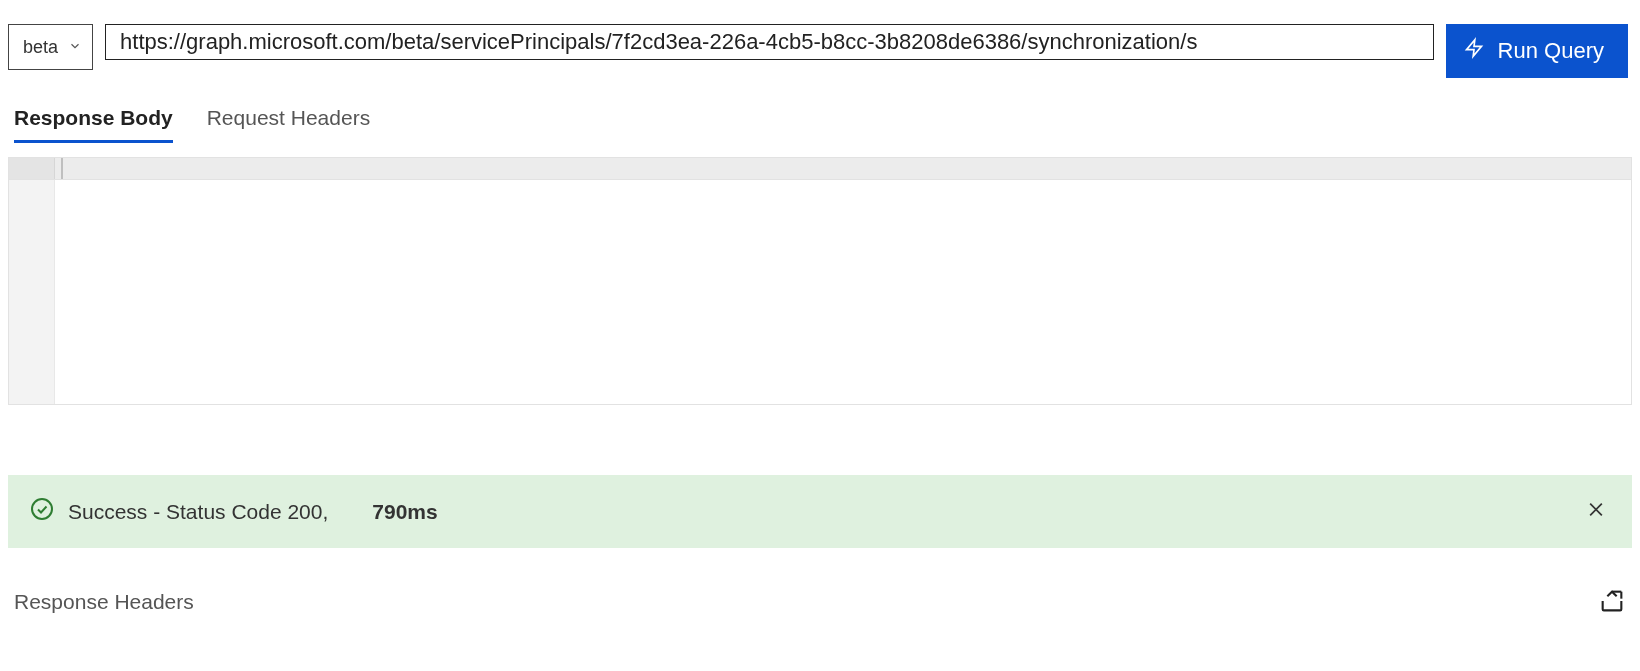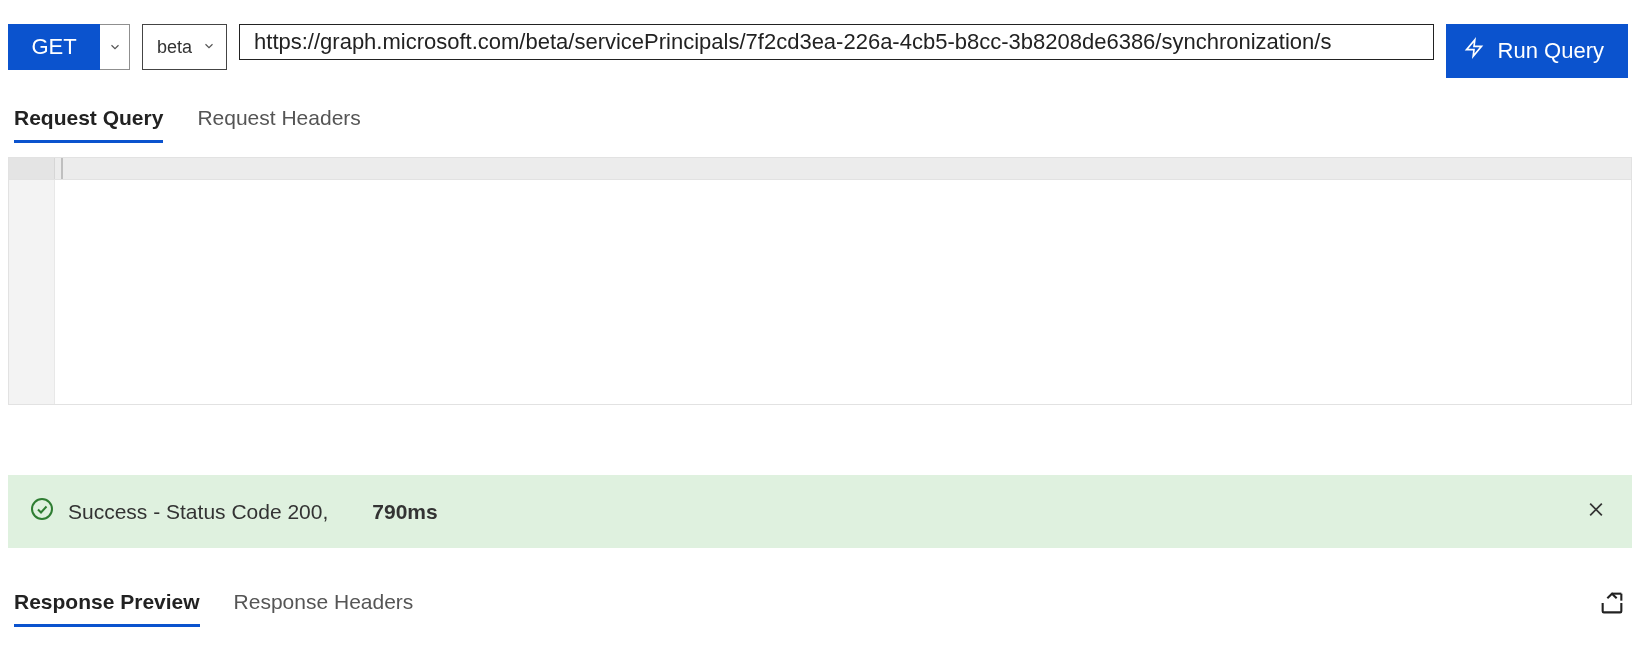--- a/index.html
+++ b/index.html
@@ -182,28 +182,20 @@
     margin-left: auto;
     cursor: pointer;
     color: #333;
   }
 </style>
 </head>
 <body>
 
 <div class="query-bar">
 
-  <div class="method-select">
-    <div class="method-main">GET</div>
-    <div class="method-caret">
-      <svg viewBox="0 0 24 24" fill="none" stroke="#555" stroke-width="2">
-          <polyline points="6 9 12 15 18 9"></polyline>
-        </svg>
-    </div>
-  </div>
 
   <div class="version-select">
     <span>beta</span>
     <span class="caret">
       <svg viewBox="0 0 24 24" fill="none" stroke="#555" stroke-width="2">
           <polyline points="6 9 12 15 18 9"></polyline>
         </svg>
     </span>
   </div>
 
@@ -214,21 +206,21 @@
       <svg width="20" height="24" viewBox="0 0 24 24" fill="none" stroke="#fff" stroke-width="2">
           <polygon points="13 2 3 14 12 14 11 22 21 10 12 10 13 2"></polygon>
         </svg>
     </span>
     <span>Run Query</span>
   </button>
 </div>
 
 <div class="tabs">
   <div class="tab active">
-    <span>Request Query</span>
+    <span>Response Body</span>
   </div>
   <div class="tab">
     <span>Request Headers</span>
   </div>
 </div>
 
 <div class="editor-wrap">
   <div class="editor-ruler">
     <div class="gutter-top"></div>
     <div class="cursor-mark"></div>
@@ -251,23 +243,20 @@
   <span class="close">
     <svg width="20" height="20" viewBox="0 0 24 24" fill="none" stroke="#333" stroke-width="2">
       <line x1="5" y1="5" x2="19" y2="19"></line>
         <line x1="19" y1="5" x2="5" y2="19"></line>
     </svg>
   </span>
 </div>
 
 <div class="response-row">
   <div class="response-tabs">
-    <div class="rtab active">
-      <span>Response Preview</span>
-    </div>
     <div class="rtab">
       <span>Response Headers</span>
     </div>
   </div>
   <span class="share-icon">
     <svg width="28" height="28" viewBox="0 0 24 24" fill="none" stroke="#222" stroke-width="1.8">
       <path d="M4 12v7a1 1 0 0 0 1 1h14a1 1 0 0 0 1-1v-7"></path>
       <polyline points="8 8 12 4 16 8"></polyline>
       <polyline points="12 4 20 4"></polyline>
       <line x1="20" y1="4" x2="20" y2="10"></line>

